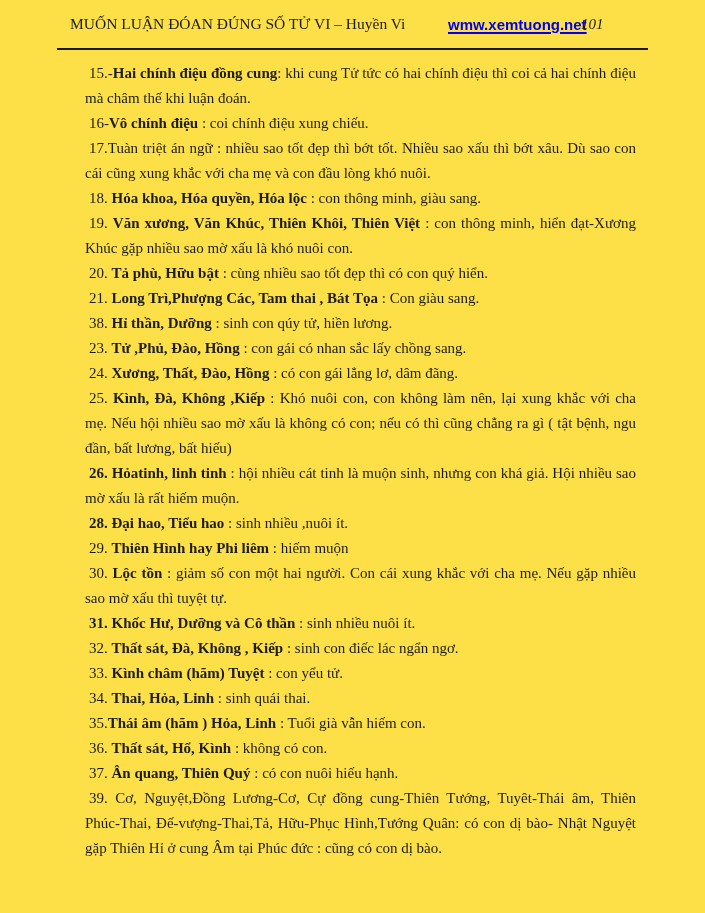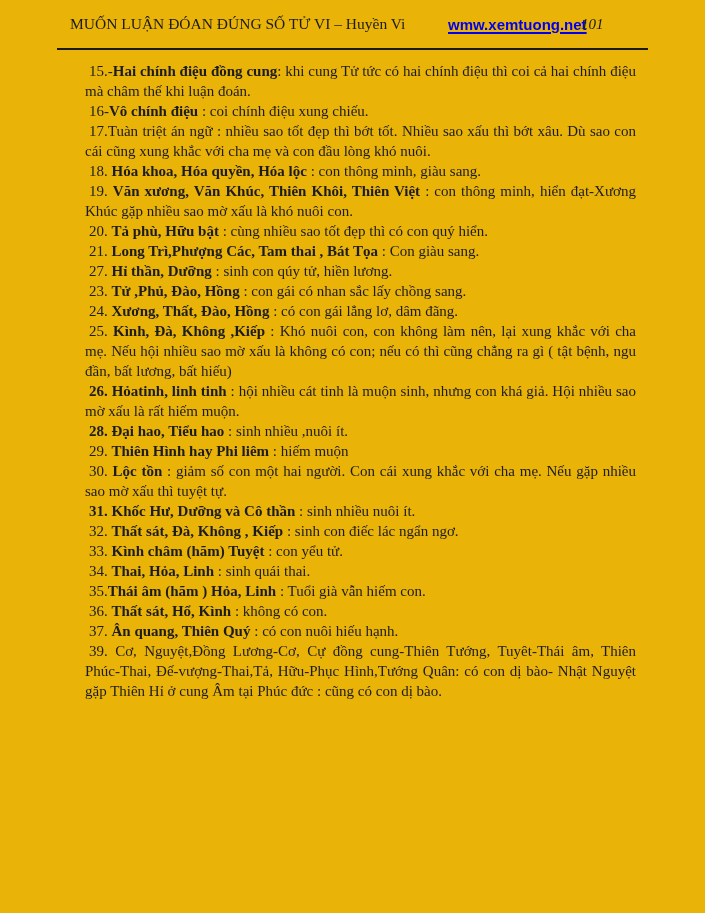--- a/index.html
+++ b/index.html
@@ -4,21 +4,21 @@
 <style>
   html, body {
     margin: 0;
     padding: 0;
     background: #ffffff;
   }
   #page {
     position: relative;
     width: 705px;
     height: 913px;
-    background: #eab308;
+    background: #fde047;
     overflow: hidden;
     font-family: "Liberation Serif", serif;
     color: #1c1c1c;
   }
   
   #hdr-title {
     position: absolute;
     left: 70px;
     top: 15px;
     font-size: 15.5px;
@@ -54,21 +54,21 @@
     height: 2px;
     background: #1a1a1a;
   }
   
   #content {
     position: absolute;
     left: 85px;
     top: 61px;
     width: 551px;
     font-size: 15px;
-    line-height: 20px;
+    line-height: 25px;
     text-align: justify;
     color: #1c1c1c;
   }
   #content p.para {
     margin: 0;
     padding: 0;
     text-indent: 4px;
   }
   #content .b {
     font-weight: bold;
@@ -84,21 +84,21 @@
   <div id="hdr-rule"></div>
 
   <div id="content">
       <p class="para"><span>15.-</span><span class="b">Hai chính điệu đồng cung</span><span>: khi cung Tử tức có hai chính điệu thì coi cả hai chính điệu mà châm thế khi luận đoán.</span></p>
       <p class="para"><span>16-</span><span class="b">Vô chính điệu</span><span> : coi chính điệu xung chiếu.</span></p>
       <p class="para"><span>17.Tuàn triệt án ngữ : nhiều sao tốt đẹp thì bớt tốt. Nhiều sao xấu thì bớt xâu. Dù sao con cái cũng xung khắc với cha mẹ và con đầu lòng khó nuôi.</span></p>
       <p class="para"><span>18. </span><span class="b">Hóa khoa, Hóa quyền, Hóa lộc</span><span> : con thông minh, giàu sang.</span></p>
       <p class="para"><span>19. </span><span class="b">Văn xương, Văn Khúc, Thiên Khôi, Thiên Việt</span><span> : con thông minh, hiển đạt-Xương Khúc gặp nhiều sao mờ xấu là khó nuôi con.</span></p>
       <p class="para"><span>20. </span><span class="b">Tả phù, Hữu bật</span><span> : cùng nhiều sao tốt đẹp thì có con quý hiển.</span></p>
       <p class="para"><span>21. </span><span class="b">Long Trì,Phượng Các, Tam thai , Bát Tọa</span><span> : Con giàu sang.</span></p>
-      <p class="para"><span>27. </span><span class="b">Hỉ thần, Dưỡng</span><span> : sinh con qúy tử, hiền lương.</span></p>
+      <p class="para"><span>38. </span><span class="b">Hỉ thần, Dưỡng</span><span> : sinh con qúy tử, hiền lương.</span></p>
       <p class="para"><span>23. </span><span class="b">Tử ,Phủ, Đào, Hồng</span><span> : con gái có nhan sắc lấy chồng sang.</span></p>
       <p class="para"><span>24. </span><span class="b">Xương, Thất, Đào, Hồng</span><span> : có con gái lẳng lơ, dâm đãng.</span></p>
       <p class="para"><span>25. </span><span class="b">Kình, Đà, Không ,Kiếp</span><span> : Khó nuôi con, con không làm nên, lại xung khắc với cha mẹ. Nếu hội nhiều sao mờ xấu là không có con; nếu có thì cũng chẳng ra gì ( tật bệnh, ngu đần, bất lương, bất hiếu)</span></p>
       <p class="para"><span class="b">26. Hỏatinh, linh tinh</span><span> : hội nhiều cát tinh là muộn sinh, nhưng con khá giả. Hội nhiều sao mờ xấu là rất hiếm muộn.</span></p>
       <p class="para"><span class="b">28. Đại hao, Tiểu hao</span><span> : sinh nhiều ,nuôi ít.</span></p>
       <p class="para"><span>29. </span><span class="b">Thiên Hình hay Phi liêm</span><span> : hiếm muộn</span></p>
       <p class="para"><span>30. </span><span class="b">Lộc tồn</span><span> : giảm số con một hai người. Con cái xung khắc với cha mẹ. Nếu gặp nhiều sao mờ xấu thì tuyệt tự.</span></p>
       <p class="para"><span class="b">31. Khốc Hư, Dưỡng và Cô thần</span><span> : sinh nhiều nuôi ít.</span></p>
       <p class="para"><span>32. </span><span class="b">Thất sát, Đà, Không , Kiếp</span><span> : sinh con điếc lác ngẩn ngơ.</span></p>
       <p class="para"><span>33. </span><span class="b">Kình châm (hãm) Tuyệt</span><span> : con yểu tử.</span></p>

